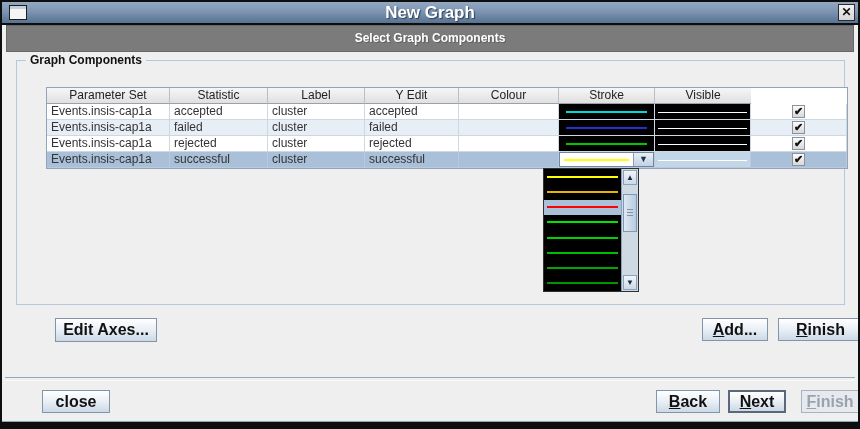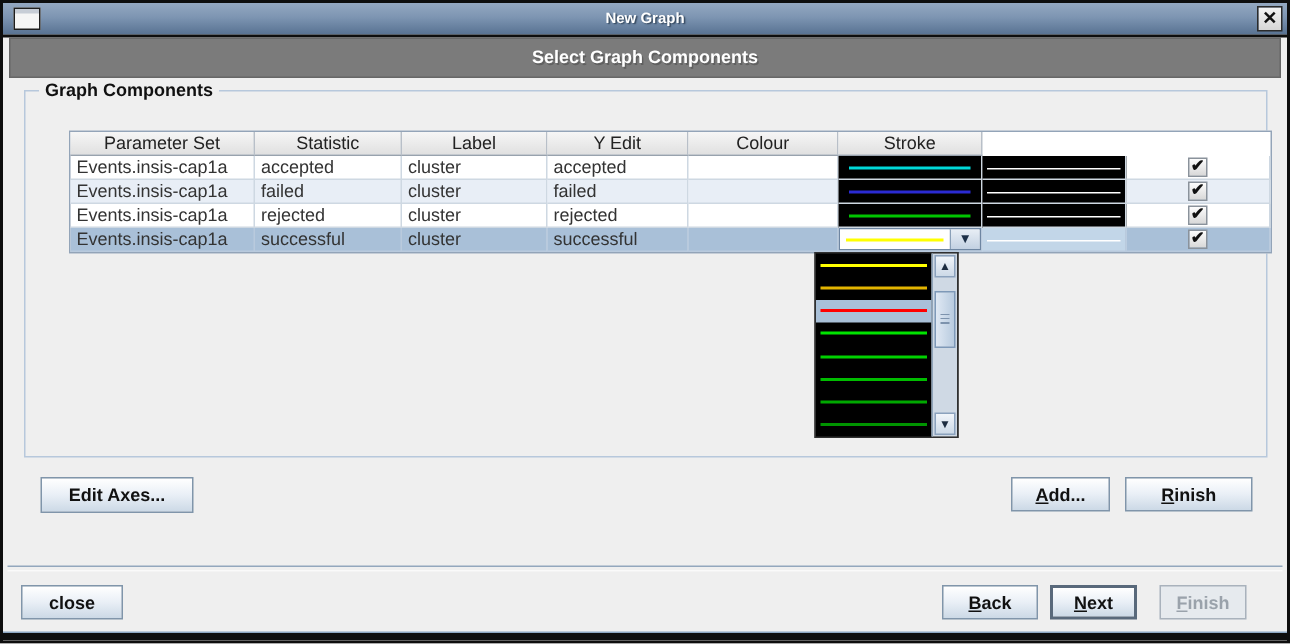--- a/index.html
+++ b/index.html
@@ -6,21 +6,21 @@
   .window{
     position:relative;width:860px;height:429px;box-sizing:border-box;
     background:#efefef;border:2px solid #0e0e0e;overflow:hidden;
     font-family:"Liberation Sans",sans-serif;
   }
   
   .titlebar{position:absolute;left:0;top:0;right:0;height:21px;
     background:linear-gradient(180deg,#94a8c1 0%,#7d95b2 45%,#587292 100%);
     border-bottom:2px solid #0e0e0e;}
   .title-text{position:absolute;left:0;right:0;top:0;height:21px;line-height:21px;
-    text-align:center;font-weight:bold;font-size:10px;color:#fff;
+    text-align:center;font-weight:bold;font-size:17px;color:#fff;
     text-shadow:1px 1px 1px #2e4156;}
   .win-icon{position:absolute;left:7px;top:3px;width:16px;height:13px;
     background:#f5f5f5;border:1px solid #1e1e1e;box-shadow:inset 0 3px 0 #c7cdd6;}
   .close-btn{position:absolute;right:3px;top:2px;width:17px;height:17px;
     background:linear-gradient(180deg,#f3f3f3,#d6d6d6);border:1px solid #2b2b2b;
     box-sizing:border-box;text-align:center;font-weight:bold;font-size:12px;
     line-height:15px;color:#111;cursor:default;}
   
   .band{position:absolute;left:4px;right:4px;top:23px;height:27px;box-sizing:border-box;
     background:#7b7b7b;border:1px solid #676767;
@@ -72,23 +72,23 @@
   .scroll-btn{position:absolute;left:1px;right:1px;height:15px;box-sizing:border-box;
     background:linear-gradient(180deg,#f1f5fa,#ccd9e7);border:1px solid #8ba2bd;
     display:flex;align-items:center;justify-content:center;font-size:8px;color:#1c2c40;}
   .scroll-btn.up{top:1px;}.scroll-btn.down{bottom:1px;}
   .thumb{position:absolute;left:1px;right:1px;top:25px;height:38px;box-sizing:border-box;
     background:linear-gradient(90deg,#dfe8f3,#b8cbdf);border:1px solid #7e99b8;}
   .thumb::after{content:'';position:absolute;left:3px;right:3px;top:50%;margin-top:-4px;height:8px;
     background:repeating-linear-gradient(180deg,#7d93ad 0 1px,rgba(0,0,0,0) 1px 3px);}
   
   .btn{position:absolute;box-sizing:border-box;display:flex;align-items:center;justify-content:center;
-    font-weight:bold;font-size:12px;color:#111;
+    font-weight:bold;font-size:16px;color:#111;
     background:linear-gradient(180deg,#ffffff 0%,#e9eff6 50%,#ccd9e6 100%);
-    border:1px solid #8095aa;cursor:default;white-space:nowrap;}
+    border:1px solid #8095aa;cursor:default;white-space:nowrap;margin-left:28px;}
   .btn .mn{text-decoration:underline;}
   #btn-edit-axes{left:25px;top:316px;width:102px;height:24px;}
   #btn-add{left:672px;top:316px;width:66px;height:23px;}
   #btn-remove{left:748px;top:316px;width:85px;height:23px;}
   #btn-close{left:12px;top:388px;width:68px;height:23px;}
   #btn-back{left:626px;top:388px;width:64px;height:23px;}
   #btn-next{left:698px;top:388px;width:58px;height:23px;border:2px solid #59697b;}
   #btn-finish{left:771px;top:388px;width:58px;height:23px;background:#e6eaee;
     border:1px solid #a9b2bc;color:#9aa2ab;}
   
@@ -115,20 +115,21 @@
   </div>
 
   <div class="table">
     <div class="trow">
       <div class="hcell">Parameter Set</div>
       <div class="hcell">Statistic</div>
       <div class="hcell">Label</div>
       <div class="hcell">Y Edit</div>
       <div class="hcell">Colour</div>
       <div class="hcell">Stroke</div>
+      <div class="hcell" style="border-right:none">Visible</div>
     </div>
 
     <div class="trow">
       <div class="cell">Events.insis-cap1a</div>
       <div class="cell">accepted</div>
       <div class="cell">cluster</div>
       <div class="cell">accepted</div>
       <div class="cell"></div>
       <div class="cell nopad" style="background-color: rgb(0, 0, 0);">
           <span class="cline" style="background-color: rgb(0, 217, 217);"></span>

